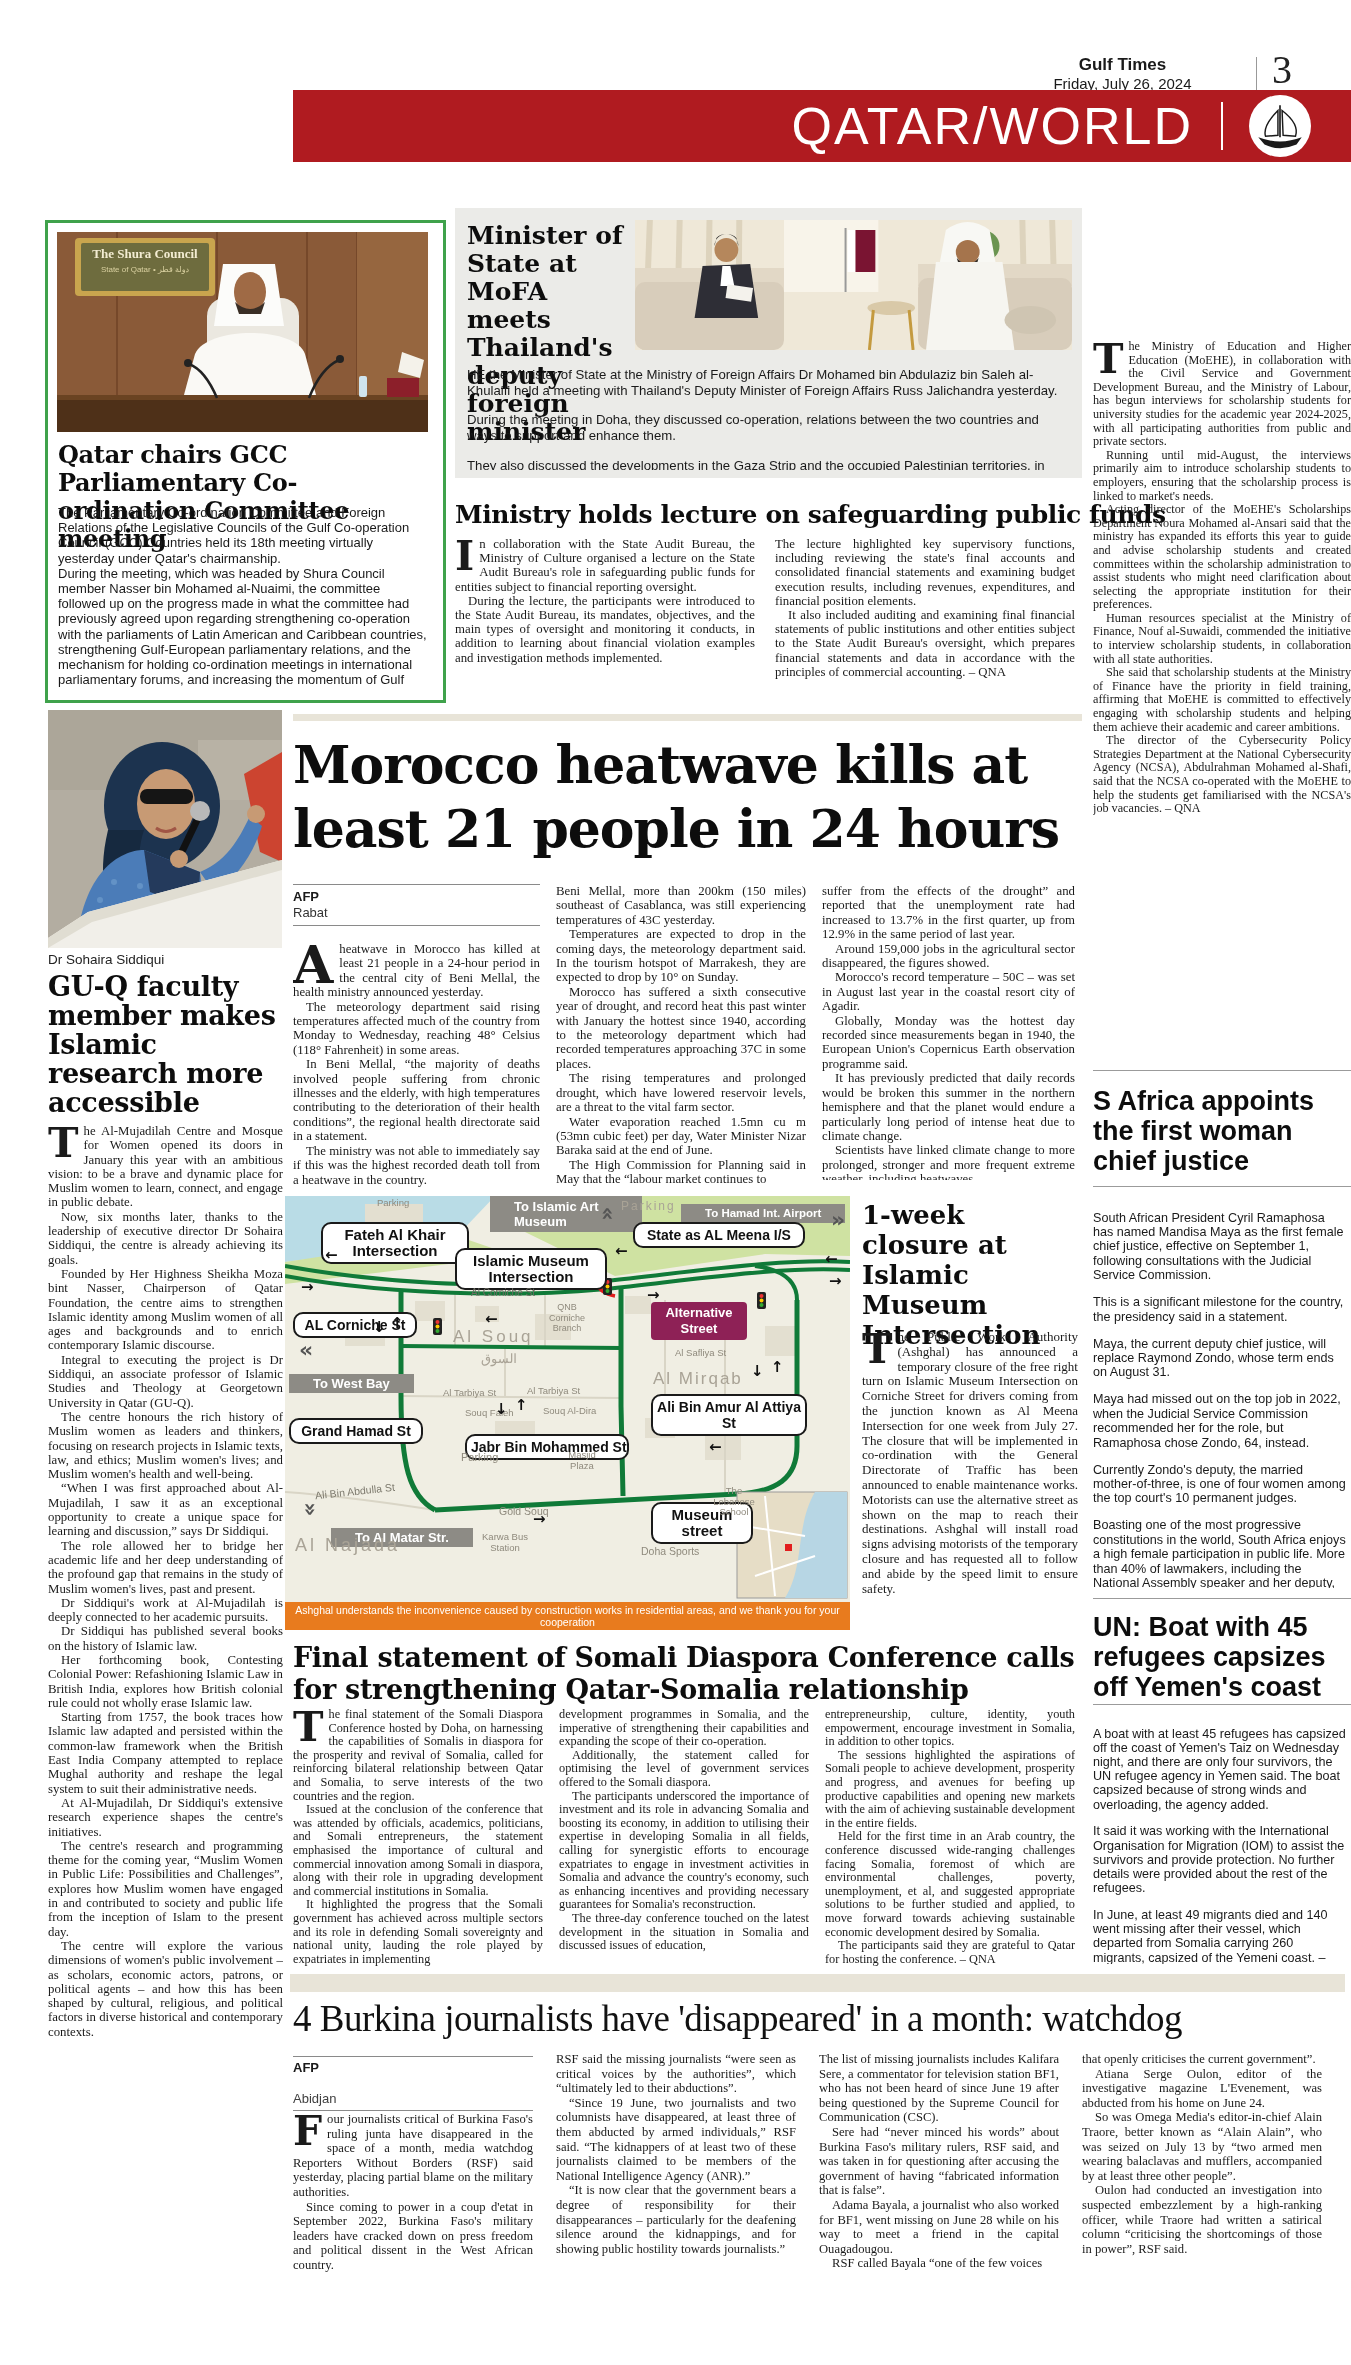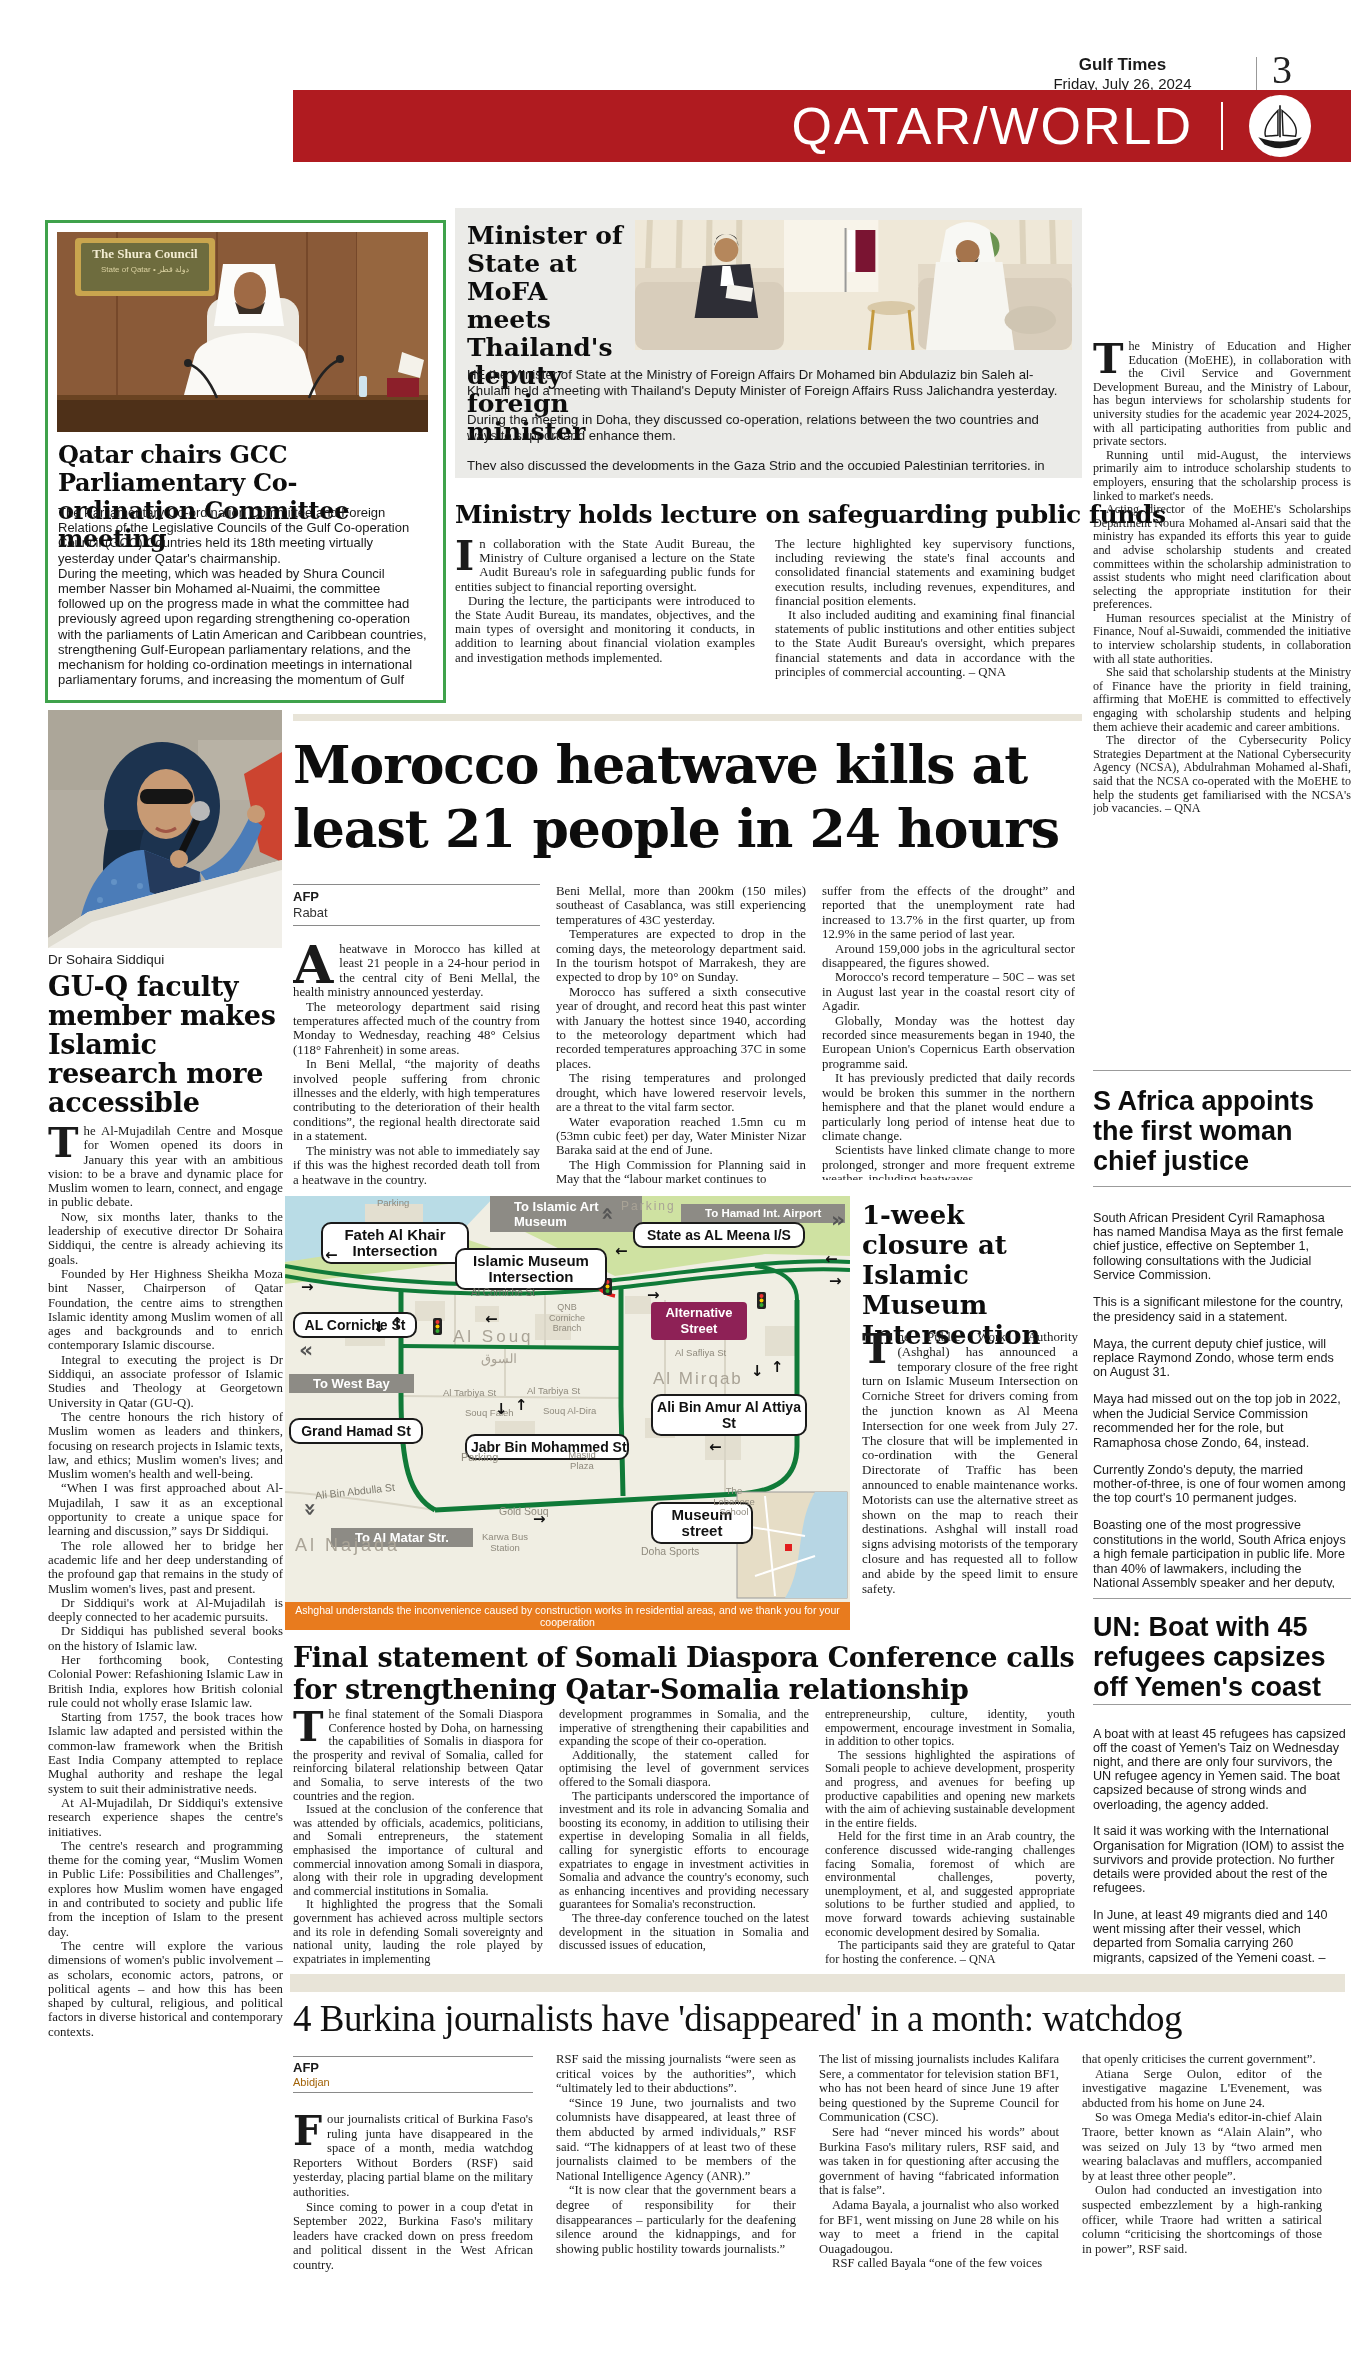--- a/index.html
+++ b/index.html
@@ -428,21 +428,21 @@
       <p>The sessions highlighted the aspirations of Somali people to achieve development, prosperity and progress, and avenues for beefing up productive capabilities and opening new markets with the aim of achieving sustainable development in the entire fields.</p>
       <p>Held for the first time in an Arab country, the conference discussed wide-ranging challenges facing Somalia, foremost of which are environmental challenges, poverty, unemployment, et al, and suggested appropriate solutions to be further studied and applied, to move forward towards achieving sustainable economic development desired by Somalia.</p>
       <p>The participants said they are grateful to Qatar for hosting the conference. – QNA</p>
     </div>
 
   <div class="abs band" style="left:290px;top:1974px;width:1055px;height:18px;"></div>
   <div class="abs serif" style="left:293px;top:1998px;width:1055px;font-size:37px;line-height:42px;color:#111;letter-spacing:-0.5px;">4 Burkina journalists have 'disappeared' in a month: watchdog</div>
   <div class="abs" style="left:293px;top:2056px;width:240px;">
     <div class="byl-rule"></div>
     <div class="sans" style="font-weight:700;font-size:13px;margin-top:3px;">AFP</div>
-    <div class="sans" style="font-size:11px;margin-top:1px;color:#a16207;">Abidjan</div>
+    <div class="sans" style="font-size:13px;margin-top:16px;color:#404040;">Abidjan</div>
     <div class="byl-rule" style="margin-top:4px;"></div>
   </div>
   <div class="abs serif art jt dc hclip" style="left:293px;top:2112px;width:240px;height:176px;font-size:12.6px;line-height:14.6px;">
       <p>Four journalists critical of Burkina Faso's ruling junta have disappeared in the space of a month, media watchdog Reporters Without Borders (RSF) said yesterday, placing partial blame on the military authorities.</p>
       <p>Since coming to power in a coup d'etat in September 2022, Burkina Faso's military leaders have cracked down on press freedom and political dissent in the West African country.</p>
     </div>
   <div class="abs serif art jt hclip" style="left:556px;top:2052px;width:240px;height:236px;font-size:12.6px;line-height:14.6px;">
       <p>RSF said the missing journalists “were seen as critical voices by the authorities”, which “ultimately led to their abductions”.</p>
       <p>“Since 19 June, two journalists and two columnists have disappeared, at least three of them abducted by armed individuals,” RSF said. “The kidnappers of at least two of these journalists claimed to be members of the National Intelligence Agency (ANR).”</p>
       <p>“It is now clear that the government bears a degree of responsibility for their disappearances – particularly for the deafening silence around the kidnappings, and for showing public hostility towards journalists.”</p>

